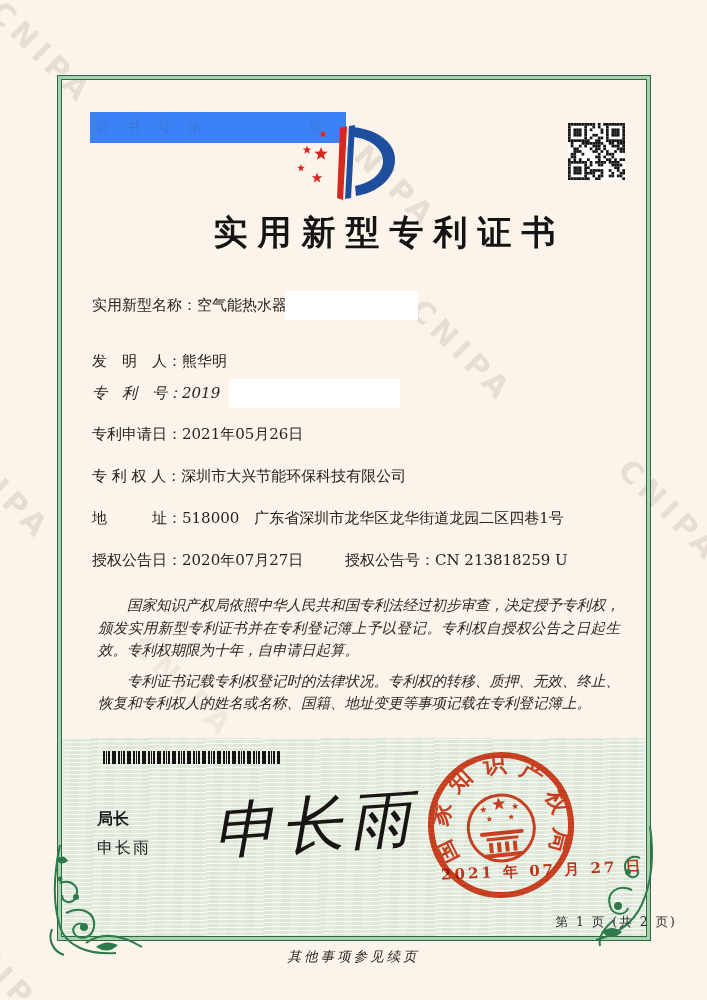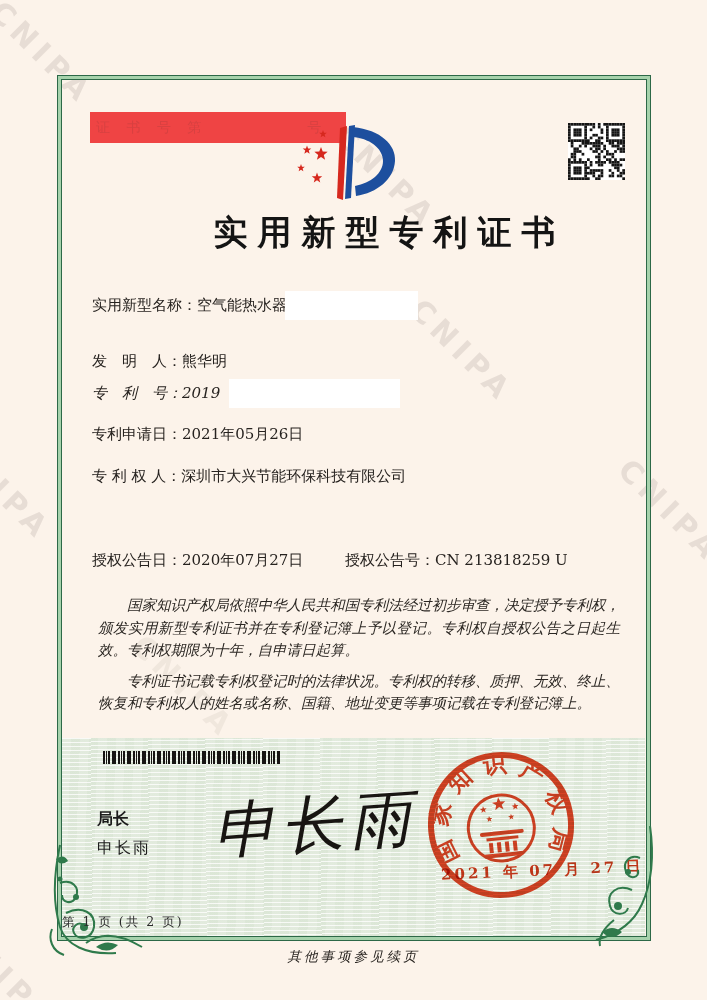--- a/index.html
+++ b/index.html
@@ -19,21 +19,21 @@
     pointer-events:none; white-space:nowrap;
   }
   .wm.faint { color:rgba(186,175,167,.18); }
   
   .frame { position:absolute; left:57px; top:75px; width:592px; height:864px; border:1px solid #2c6847; }
   .frame .band  { position:absolute; inset:0; border:3px solid #a6d2ac; }
   .frame .inner { position:absolute; inset:3px; border:1px solid #2c6847; }
   
   .cert-no-mask {
     position:absolute; left:90px; top:112px; width:256px; height:31px;
-    background:#ef4444; line-height:31px; font-size:14px; letter-spacing:6px;
+    background:#3b82f6; line-height:31px; font-size:14px; letter-spacing:6px;
     color:rgba(60,50,45,.13); padding-left:6px; box-sizing:border-box;
   }
   .logo { position:absolute; left:293px; top:118px; width:110px; height:90px; }
   .qr { position:absolute; left:568px; top:123px; width:57px; height:57px; background:#fff; }
   .title {
     position:absolute; left:0; top:210px; width:100%;
     text-align:center; font-size:34px; font-weight:bold;
     letter-spacing:10px; color:#141414;padding-left:36px;
   }
   
@@ -71,22 +71,22 @@
   }
   .seal { position:absolute; left:418px; top:742px; width:166px; height:166px;
           transform:rotate(-6deg); mix-blend-mode:multiply; opacity:.95; }
   .seal-date {
     position:absolute; left:441px; top:861px; width:220px;
     color:#d23a1c; font-size:15px; font-weight:bold; letter-spacing:3px;
     transform:rotate(-2.5deg); mix-blend-mode:multiply; white-space:nowrap;
   }
   .ornament { position:absolute; pointer-events:none; }
   .page-info {
-    position:absolute; left:62px; top:914px; width:583px; text-align:left;
-    font-size:12.5px; color:#2a2a2a; letter-spacing:2px;
+    position:absolute; left:62px; top:914px; width:583px; text-align:right;
+    font-size:12.5px; color:#2a2a2a; letter-spacing:2px;padding-left:32px;
   }
   .continuation {
     position:absolute; left:0; top:948px; width:100%; text-align:center;
     font-size:13.5px; font-style:italic; letter-spacing:3px; color:#2a2622;
   }
 </style>
 </head>
 <body>
 
 <div class="page">
@@ -373,20 +373,23 @@
   <div class="mask" style="left:229px;top:379px;width:171px;height:29px;"></div>
 
   <div class="field-row" style="top:425px;">
     <span class="lbl">专利申请日：</span><span class="val">2021年05月26日</span>
   </div>
 
   <div class="field-row" style="top:467px;">
     <span class="lbl">专 利 权 人：</span><span class="val">深圳市大兴节能环保科技有限公司</span>
   </div>
 
+  <div class="field-row" style="top:509px;">
+    <span class="lbl">地　　　址：</span><span class="val">518000　广东省深圳市龙华区龙华街道龙园二区四巷1号</span>
+  </div>
 
   <div class="field-row" style="top:551px;width:560px;">
     <span>
       <span class="lbl">授权公告日：</span><span class="val">2020年07月27日</span>
     </span>
     <span class="pair2" style="left:253px;text-align:center;">
       <span class="lbl">授权公告号：</span><span class="val">CN 213818259 U</span>
     </span>
   </div>
 

